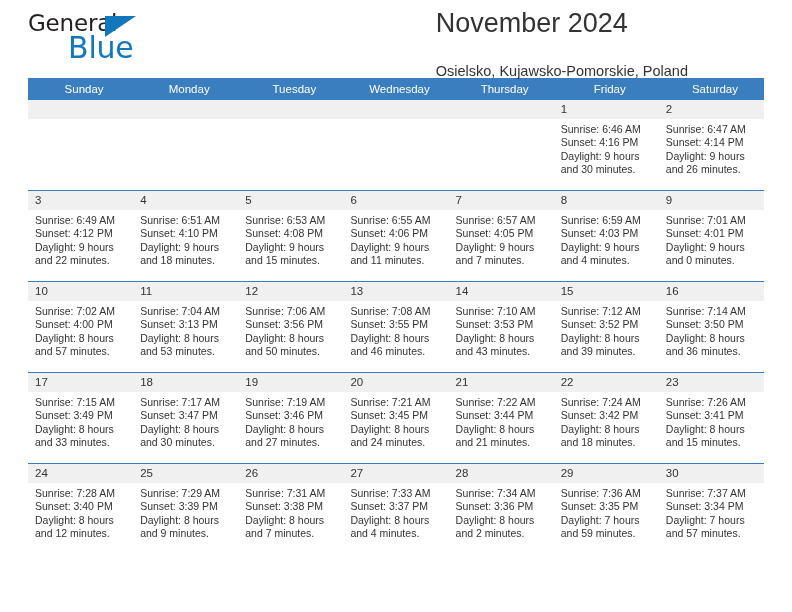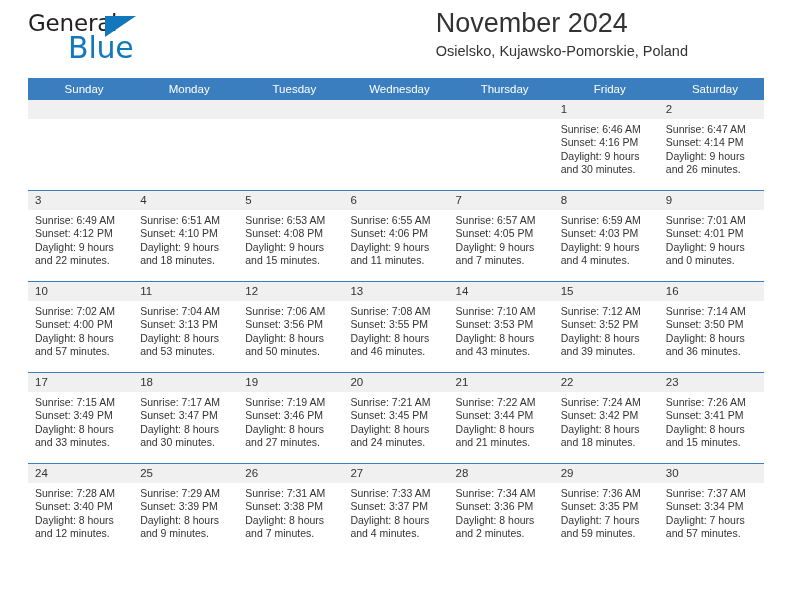--- a/index.html
+++ b/index.html
@@ -76,21 +76,21 @@
     font-weight: 400;
     color: #333333;
     line-height: 34px;
     white-space: nowrap;
   }
   .cal-subtitle {
     font-size: 14.5px;
     font-weight: 400;
     color: #333333;
     line-height: 22px;
-    margin-top: 0;
+    margin-top: 20px;
     white-space: nowrap;
   }
 
   
   table.calendar {
     width: 736px;
     border-collapse: collapse;
     table-layout: fixed;
     margin-top: 4px;
   }

